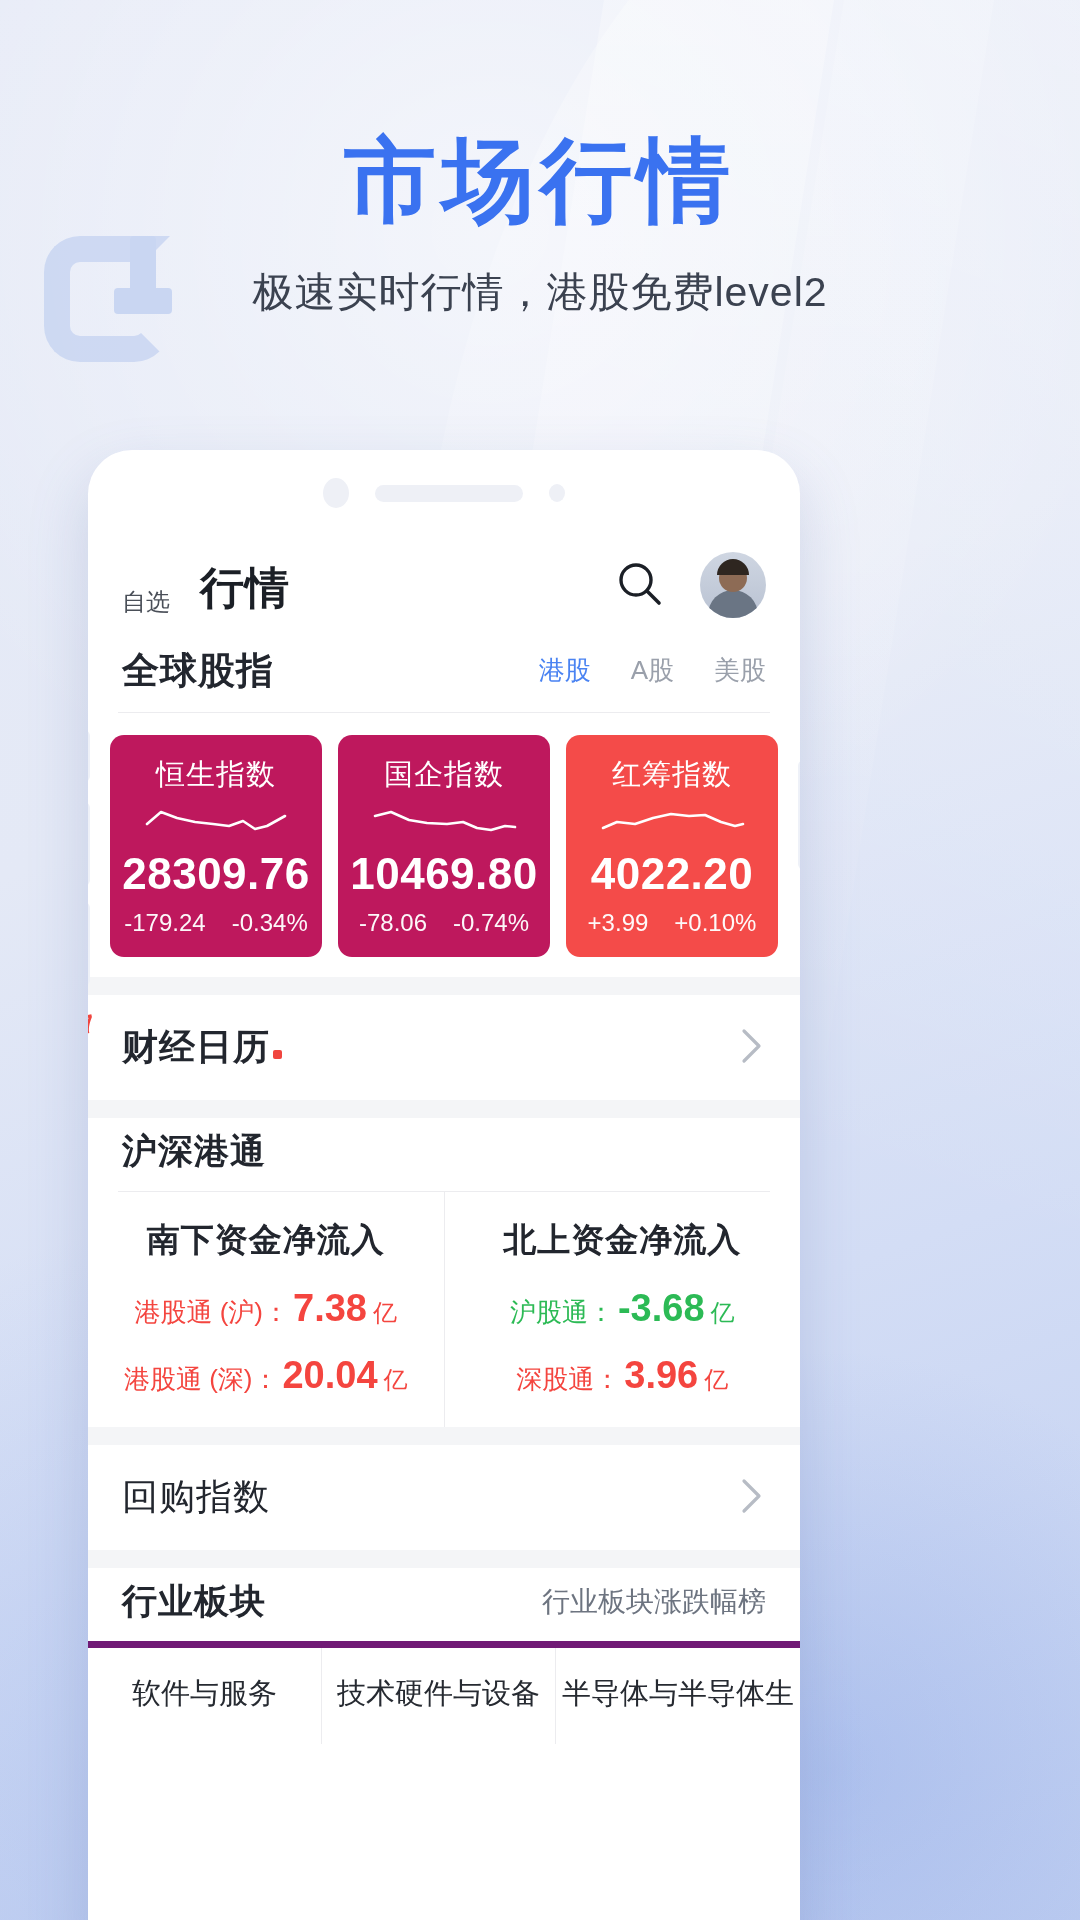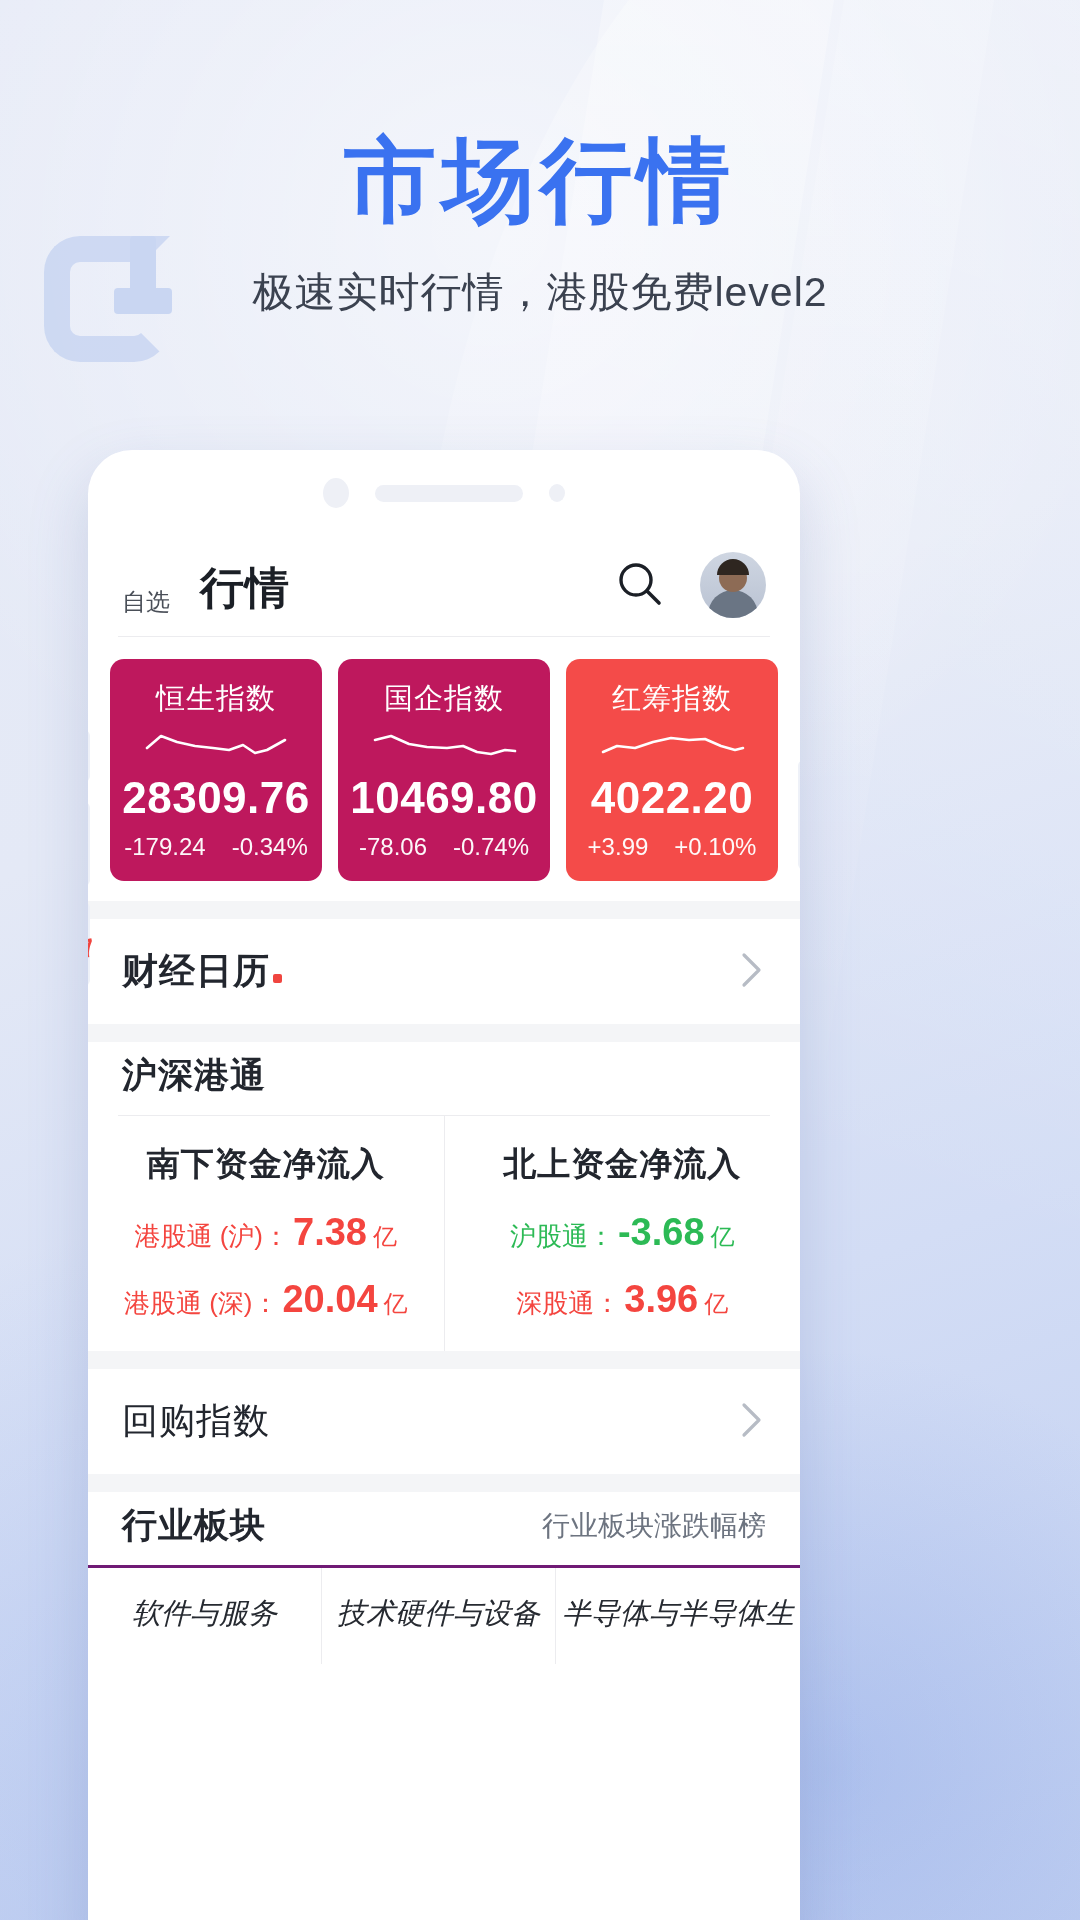--- a/index.html
+++ b/index.html
@@ -170,21 +170,21 @@
   .flow-title{ font-size:33px; font-weight:700; color:#22262e; letter-spacing:1px;text-align:center; }
   .flow-line{ margin-top:24px; font-size:26px; display:flex; align-items:baseline; justify-content:center; }
   .flow-line .lbl{ }
   .flow-line .num{ font-size:38px; font-weight:700; margin:0 6px 0 4px; }
   .flow-line .unit{ font-size:24px; }
   .red{ color:#f4453f; }
   .green{ color:#2cba55; }
 
   
   .sector-note{ font-size:28px; color:#6d7480; }
-  .sector-row{ display:flex; border-top:3px solid #701a75;font-style:italic; }
+  .sector-row{ display:flex; border-top:7px solid #701a75; }
   .sector-cell{
     flex:1; text-align:center; padding:26px 6px 30px 6px;
     font-size:29px; color:#262a31; white-space:nowrap;
   }
   .sector-cell + .sector-cell{ border-left:1px solid #ececef; }
 </style>
 </head>
 <body>
 
 <div class="bg-base"></div>
@@ -229,20 +229,29 @@
         <line x1="33" y1="33" x2="45" y2="45" stroke="#1b1f26" stroke-width="3.6" stroke-linecap="round"></line>
       </svg>
     </div>
     <div class="avatar">
       <div class="body"></div>
       <div class="head"></div>
       <div class="hair"></div>
     </div>
   </div>
 
+  <div class="sec-head">
+    <div class="sec-title">全球股指</div>
+    <div class="sec-spacer"></div>
+    <div class="mini-tabs">
+      <div class="mini-tab active">港股</div>
+      <div class="mini-tab">A股</div>
+      <div class="mini-tab">美股</div>
+    </div>
+  </div>
   <div class="hr"></div>
 
   <div class="cards">
 
     <div class="card down">
       <div class="card-name">恒生指数</div>
       <div class="spark">
         <svg width="150" height="40" viewBox="0 0 150 40">
           <polyline fill="none" stroke="#fff" stroke-width="2.6" stroke-linejoin="round" stroke-linecap="round" points="6,22 20,10 36,16 54,20 72,22 88,24 102,19 114,27 126,24 144,14"></polyline>
         </svg>

